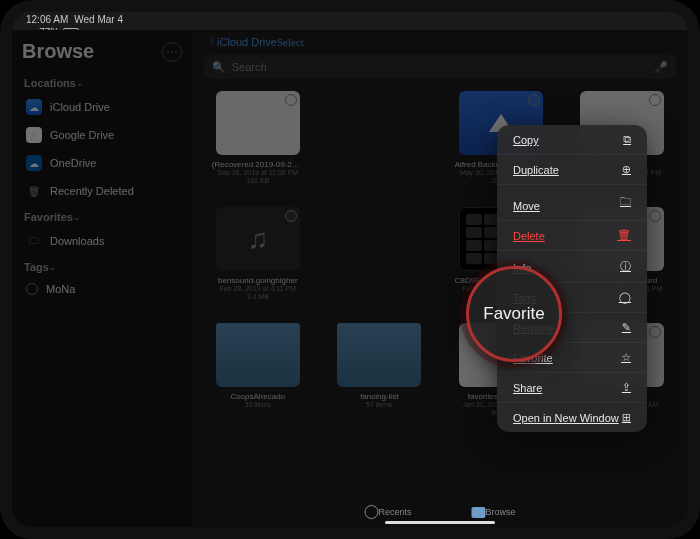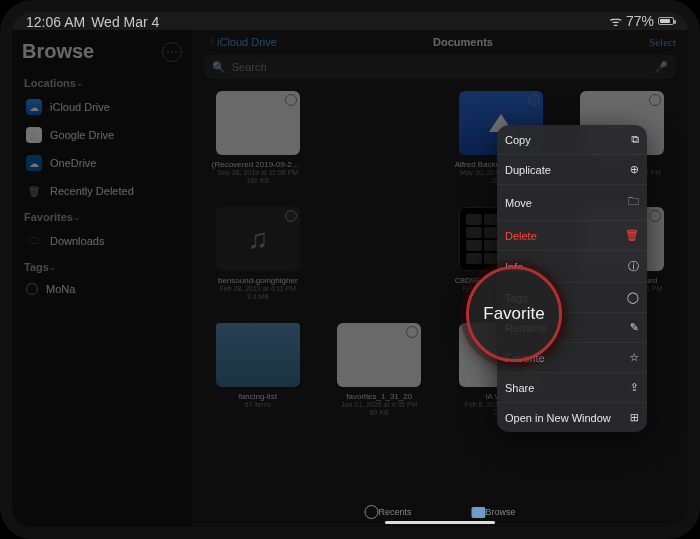--- a/index.html
+++ b/index.html
@@ -2,22 +2,22 @@
 <html><head>
 <meta charset="utf-8">
 <style>
   * { box-sizing: border-box; margin: 0; padding: 0; font-family: -apple-system, "Helvetica Neue", Arial, sans-serif; }
   body { width: 700px; height: 539px; background: #000; overflow: hidden; position: relative; }
   .device {
     position: absolute; inset: 0; border: 12px solid #111; border-radius: 32px;
     background: #1a1a1a; overflow: hidden;
   }
   .status-bar {
-    display: flex; justify-content: space-between; align-items: flex-end;
-    height: 18px; padding: 2px 14px 0; color: #c8c8c8; font-size: 14px;
+    display: flex; justify-content: space-between; align-items: flex-start;
+    height: 18px; padding: 2px 14px 0; color: #c8c8c8; font-size: 10px; flex-direction: column;
   }
   .status-right { display:flex; align-items:center; gap:4px; }
   .battery { width:16px; height:8px; border:1px solid #aaa; border-radius:2px; position:relative; }
   .battery:after { content:""; position:absolute; right:-3px; top:2px; width:2px; height:4px; background:#aaa; border-radius:1px;}
   .battery-fill { position:absolute; left:1px; top:1px; bottom:1px; width:70%; background:#ccc; border-radius:1px;}
 
   .app { display:flex; height: calc(100% - 18px); }
 
   
   .sidebar { width: 180px; background: #161616; padding: 6px 10px; position:relative; }
@@ -64,21 +64,21 @@
   .check { position:absolute; top:3px; right:3px; width:12px; height:12px; border-radius:50%; border:1px solid #888; background:rgba(255,255,255,0.06);}
   .fname { color:#d0d0d0; font-size:8px; text-align:center; margin-top:5px; width:92px; white-space:nowrap; overflow:hidden; text-overflow:ellipsis;}
   .fmeta { color:#7a7a7a; font-size:7px; text-align:center; line-height:1.2;}
 
   
   .ctx-menu {
     position:absolute; z-index:20; left:305px; top:95px; width:150px;
     background:rgba(42,42,44,0.96); border-radius:12px; overflow:hidden;
     box-shadow:0 6px 30px rgba(0,0,0,0.6); backdrop-filter: blur(6px);
   }
-  .ctx-item { display:flex; align-items:center; justify-content:space-between; padding:8px 8px; color:#e6e6e6; font-size:11px; border-bottom:1px solid rgba(255,255,255,0.05);}
+  .ctx-item { display:flex; align-items:flex-end; justify-content:space-between; padding:8px 16px; color:#e6e6e6; font-size:11px; border-bottom:1px solid rgba(255,255,255,0.05);text-decoration:underline;}
   .ctx-item:last-child { border-bottom:none;}
   .ctx-item.delete { color:#ff453a; }
   .ctx-icon { color:#cfcfd2; font-size:11px;}
   .ctx-item.delete .ctx-icon { color:#ff453a; }
 
   .callout {
     position:absolute; z-index:30; left:274px; top:236px; width:96px; height:96px;
     border-radius:50%; border:3px solid #b03030;
     box-shadow:0 0 0 6px rgba(60,10,10,0.35), 0 4px 20px rgba(0,0,0,0.7);
     display:flex; align-items:center; justify-content:center;
@@ -165,21 +165,20 @@
     </div>
 
     <div class="main">
       <div class="main-dim"></div>
 
       <div class="toolbar">
         <div class="back">
           <span>〈</span>
           <span>iCloud Drive</span>
         </div>
-        <div class="title">Documents</div>
         <div class="select-btn">Select</div>
       </div>
 
       <div class="searchbar">
         <span>🔍</span>
         <span>Search</span>
         <span class="mic">🎤</span>
       </div>
 
       <div class="grid" id="grid">
@@ -246,20 +245,26 @@
           <div class="tile">
             <div class="thumb doc">
               <div class="check"></div>
             </div>
             <div class="fname">Car Insurance Card</div>
             <div class="fmeta">Jun 27, 2019 at 12:41 PM</div>
             <div class="fmeta">1.3 MB</div>
           </div>
           <div class="tile">
             <div class="thumb folder"></div>
+            <div class="fname">CoopsAlrecado</div>
+            <div class="fmeta"></div>
+            <div class="fmeta">30 items</div>
+          </div>
+          <div class="tile">
+            <div class="thumb folder"></div>
             <div class="fname">fancing-list</div>
             <div class="fmeta"></div>
             <div class="fmeta">57 items</div>
           </div>
           <div class="tile">
             <div class="thumb doc">
               <div class="check"></div>
             </div>
             <div class="fname">favorites_1_31_20</div>
             <div class="fmeta">Jan 31, 2020 at 4:35 PM</div>

